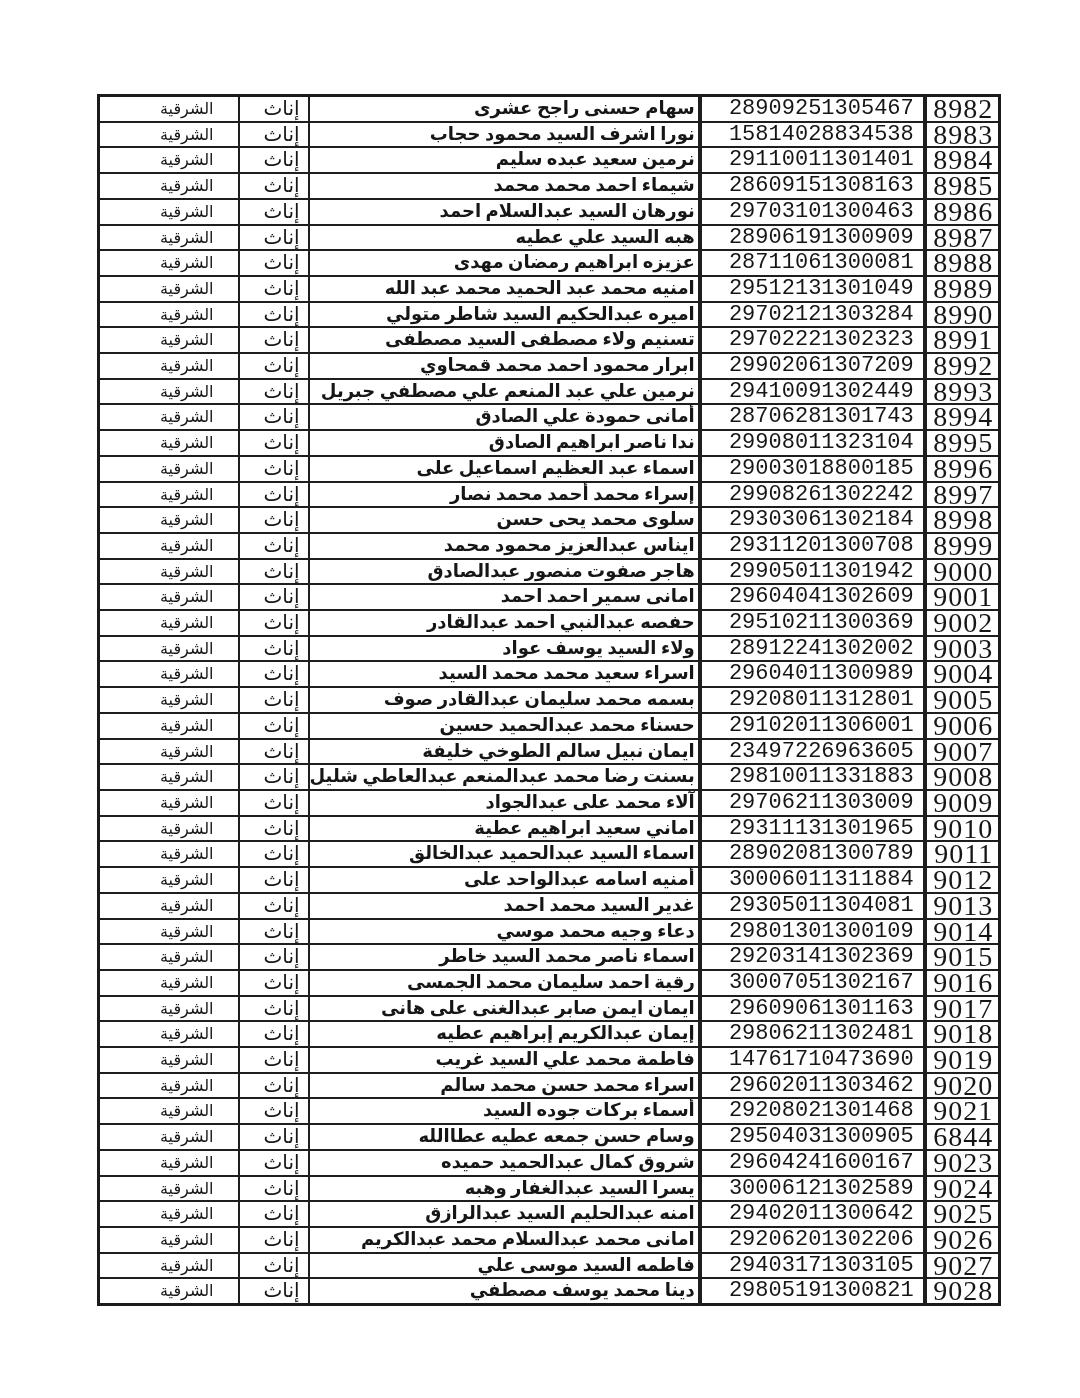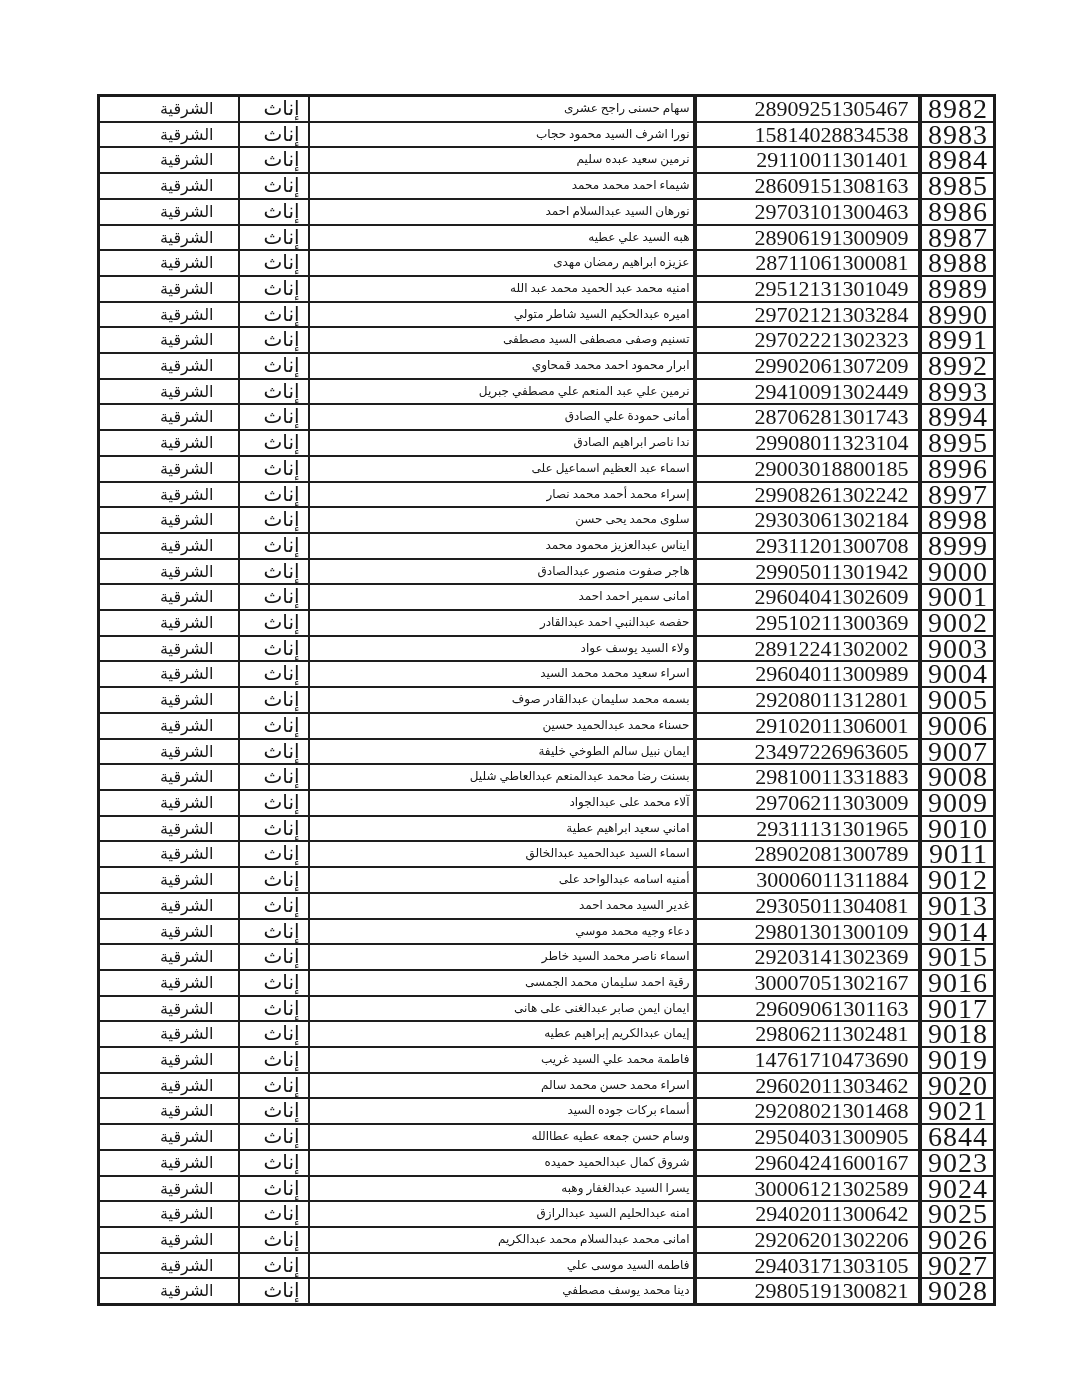--- a/index.html
+++ b/index.html
@@ -41,31 +41,32 @@
     text-align:right;
     padding-left:4px;
     padding-right:5px;
     font-family:"Liberation Serif",serif;
     font-size:28px;
     letter-spacing:1px;
   }
   td.id{
     text-align:right;
     padding-right:9px;
-    font-family:Liberation Serif, serif;
+    font-family:Liberation Mono, monospace;
     font-size:22px;
     border-right-width:4px;
     border-left-width:4px;
     margin-left:34px;
   }
   td.name{
     text-align:right;
     padding-right:3px;
     font-family:"Liberation Serif","DejaVu Sans",sans-serif;
-    font-size:12px;
+    font-size:18px;
+    font-weight:bold;
   }
   td.gender{
     text-align:right;
     padding-right:8px;
     font-family:"Liberation Serif","DejaVu Sans",sans-serif;
     font-size:20px;
   }
   td.gov{
     text-align:right;
     padding-right:24px;
@@ -145,21 +146,21 @@
         <tr>
     <td class="serial">8990</td>
     <td class="id">29702121303284</td>
     <td class="name">اميره عبدالحكيم السيد شاطر متولي</td>
     <td class="gender">إناث</td>
     <td class="gov">الشرقية</td>
   </tr>
         <tr>
     <td class="serial">8991</td>
     <td class="id">29702221302323</td>
-    <td class="name">تسنيم وصفى مصطفى السيد مصطفى</td>
+    <td class="name">تسنيم ولاء مصطفى السيد مصطفى</td>
     <td class="gender">إناث</td>
     <td class="gov">الشرقية</td>
   </tr>
         <tr>
     <td class="serial">8992</td>
     <td class="id">29902061307209</td>
     <td class="name">ابرار محمود احمد محمد قمحاوي</td>
     <td class="gender">إناث</td>
     <td class="gov">الشرقية</td>
   </tr>

